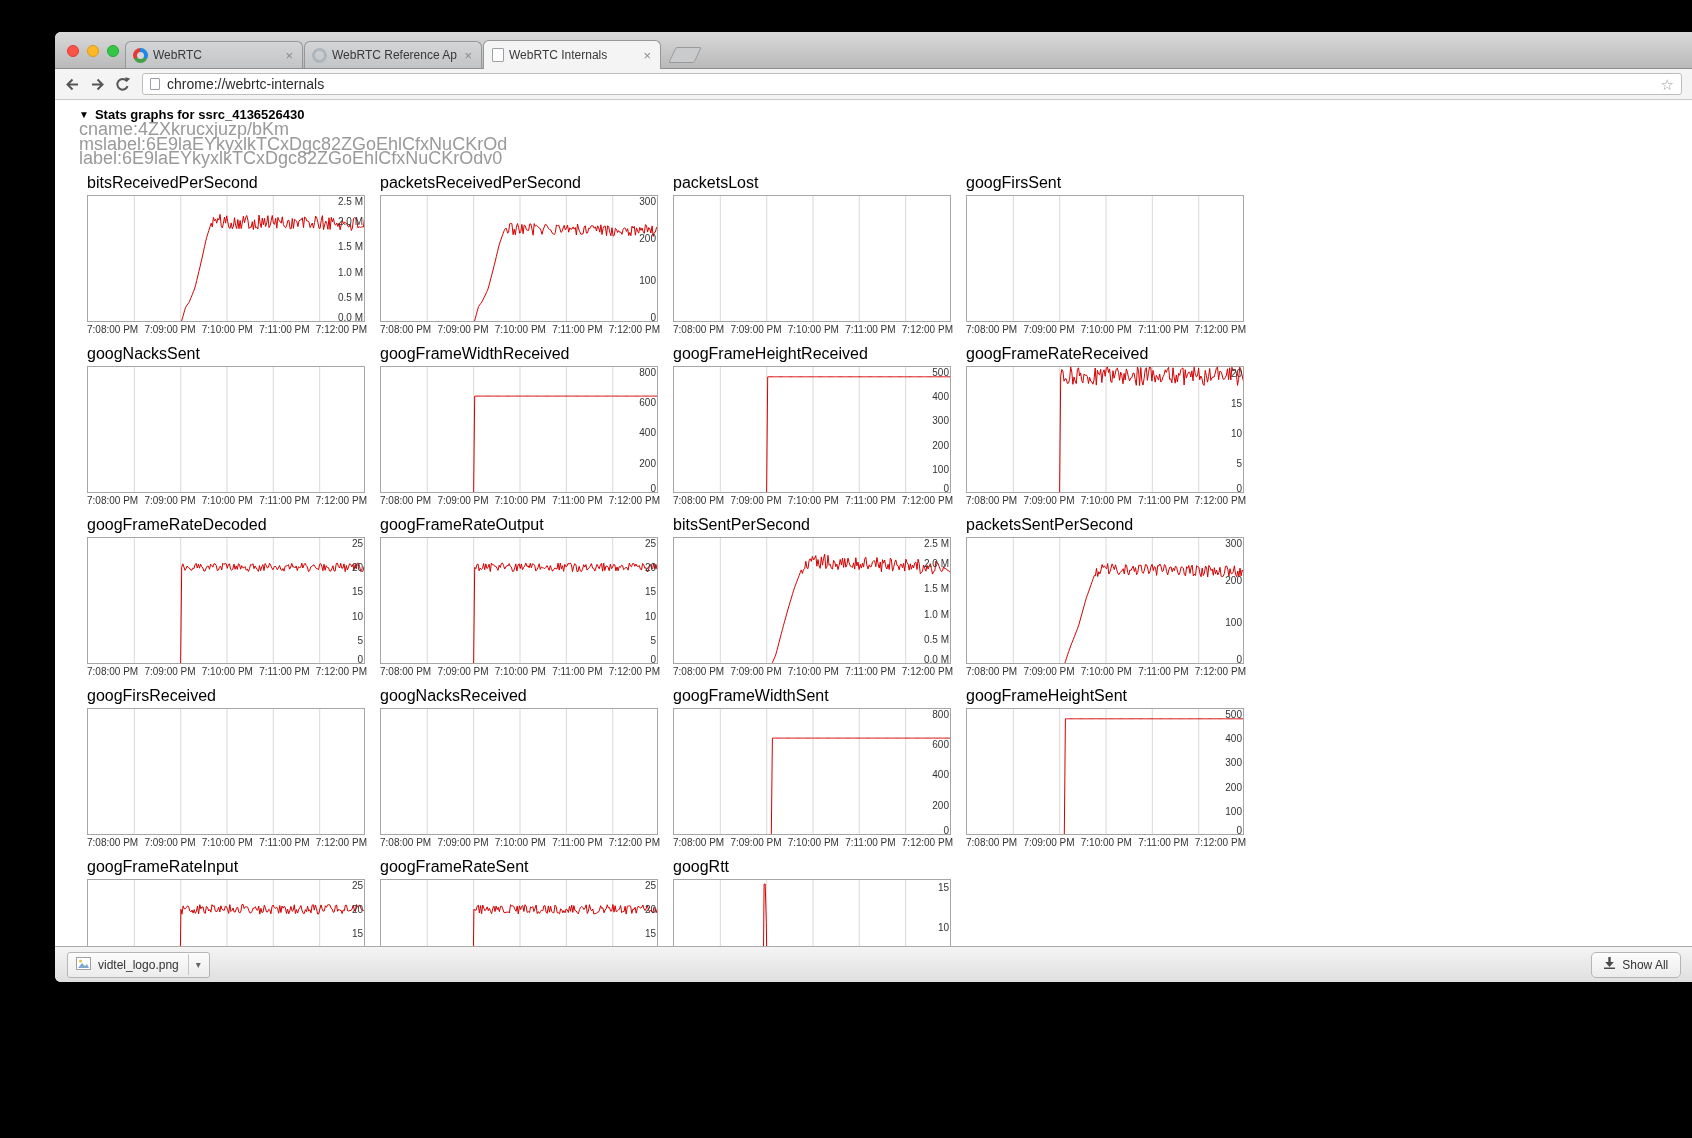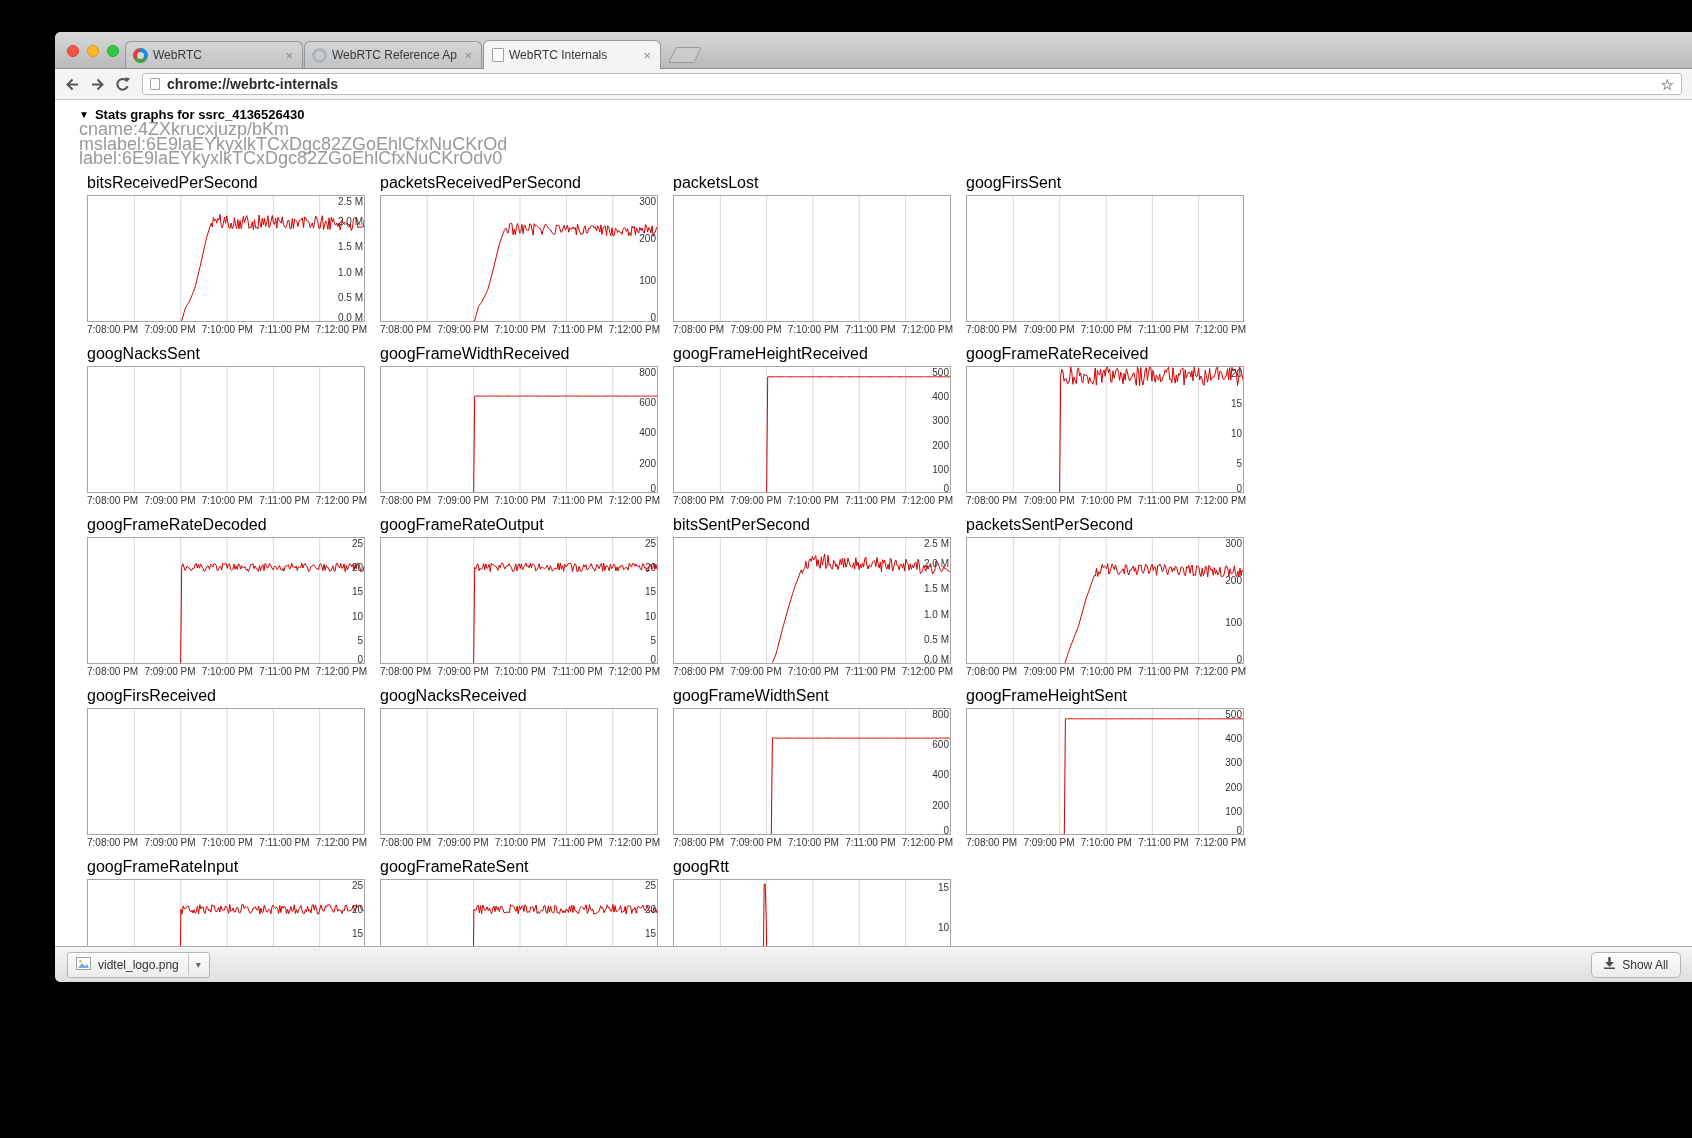--- a/index.html
+++ b/index.html
@@ -37,21 +37,21 @@
      box-shadow:inset 0 -3px 0 #fff, inset 0 0 0 2px #fff; }
   .newtab { width:26px; height:16px; background:#c9cbcd; border:1px solid #9a9a9a;
      transform:skewX(-25deg); margin:0 0 6px 10px; border-radius:2px; }
   .fullscreen { position:absolute; right:10px; top:11px; }
 
   
   .toolbar { flex:0 0 31px; background:#f4f4f4; border-bottom:1px solid #c6c6c6;
              display:flex; align-items:center; padding:0 8px; gap:7px; }
   .navbtn { width:18px; height:18px; display:flex; align-items:center; justify-content:center; }
   .omnibox { flex:1; height:22px; background:#fff; border:1px solid #bdbdbd; border-radius:3px;
-             display:flex; align-items:center; padding:4px 7px; gap:7px; margin:0 4px;font-weight:bold; }
+             display:flex; align-items:center; padding:4px 7px; gap:7px; margin:0 4px; }
   .pageicon { width:10px; height:12px; border:1px solid #9aa0a6; background:#fff; border-radius:1px; }
   .url { font-size:14px; color:#2b2b2b; flex:1; }
   .star { font-size:15px; color:#9b9b9b; line-height:1; }
   .menu { display:flex; flex-direction:column; gap:3px; padding:2px; }
   .menu i { display:block; width:17px; height:2px; background:#666; border-radius:1px; }
 
   
   .content { flex:1 1 auto; background:#fff; overflow:hidden; padding:7px 0 0 24px; }
   .stats-head { font-size:13px; font-weight:bold; color:#000; line-height:15px;
                 display:flex; gap:6px; align-items:center; }

